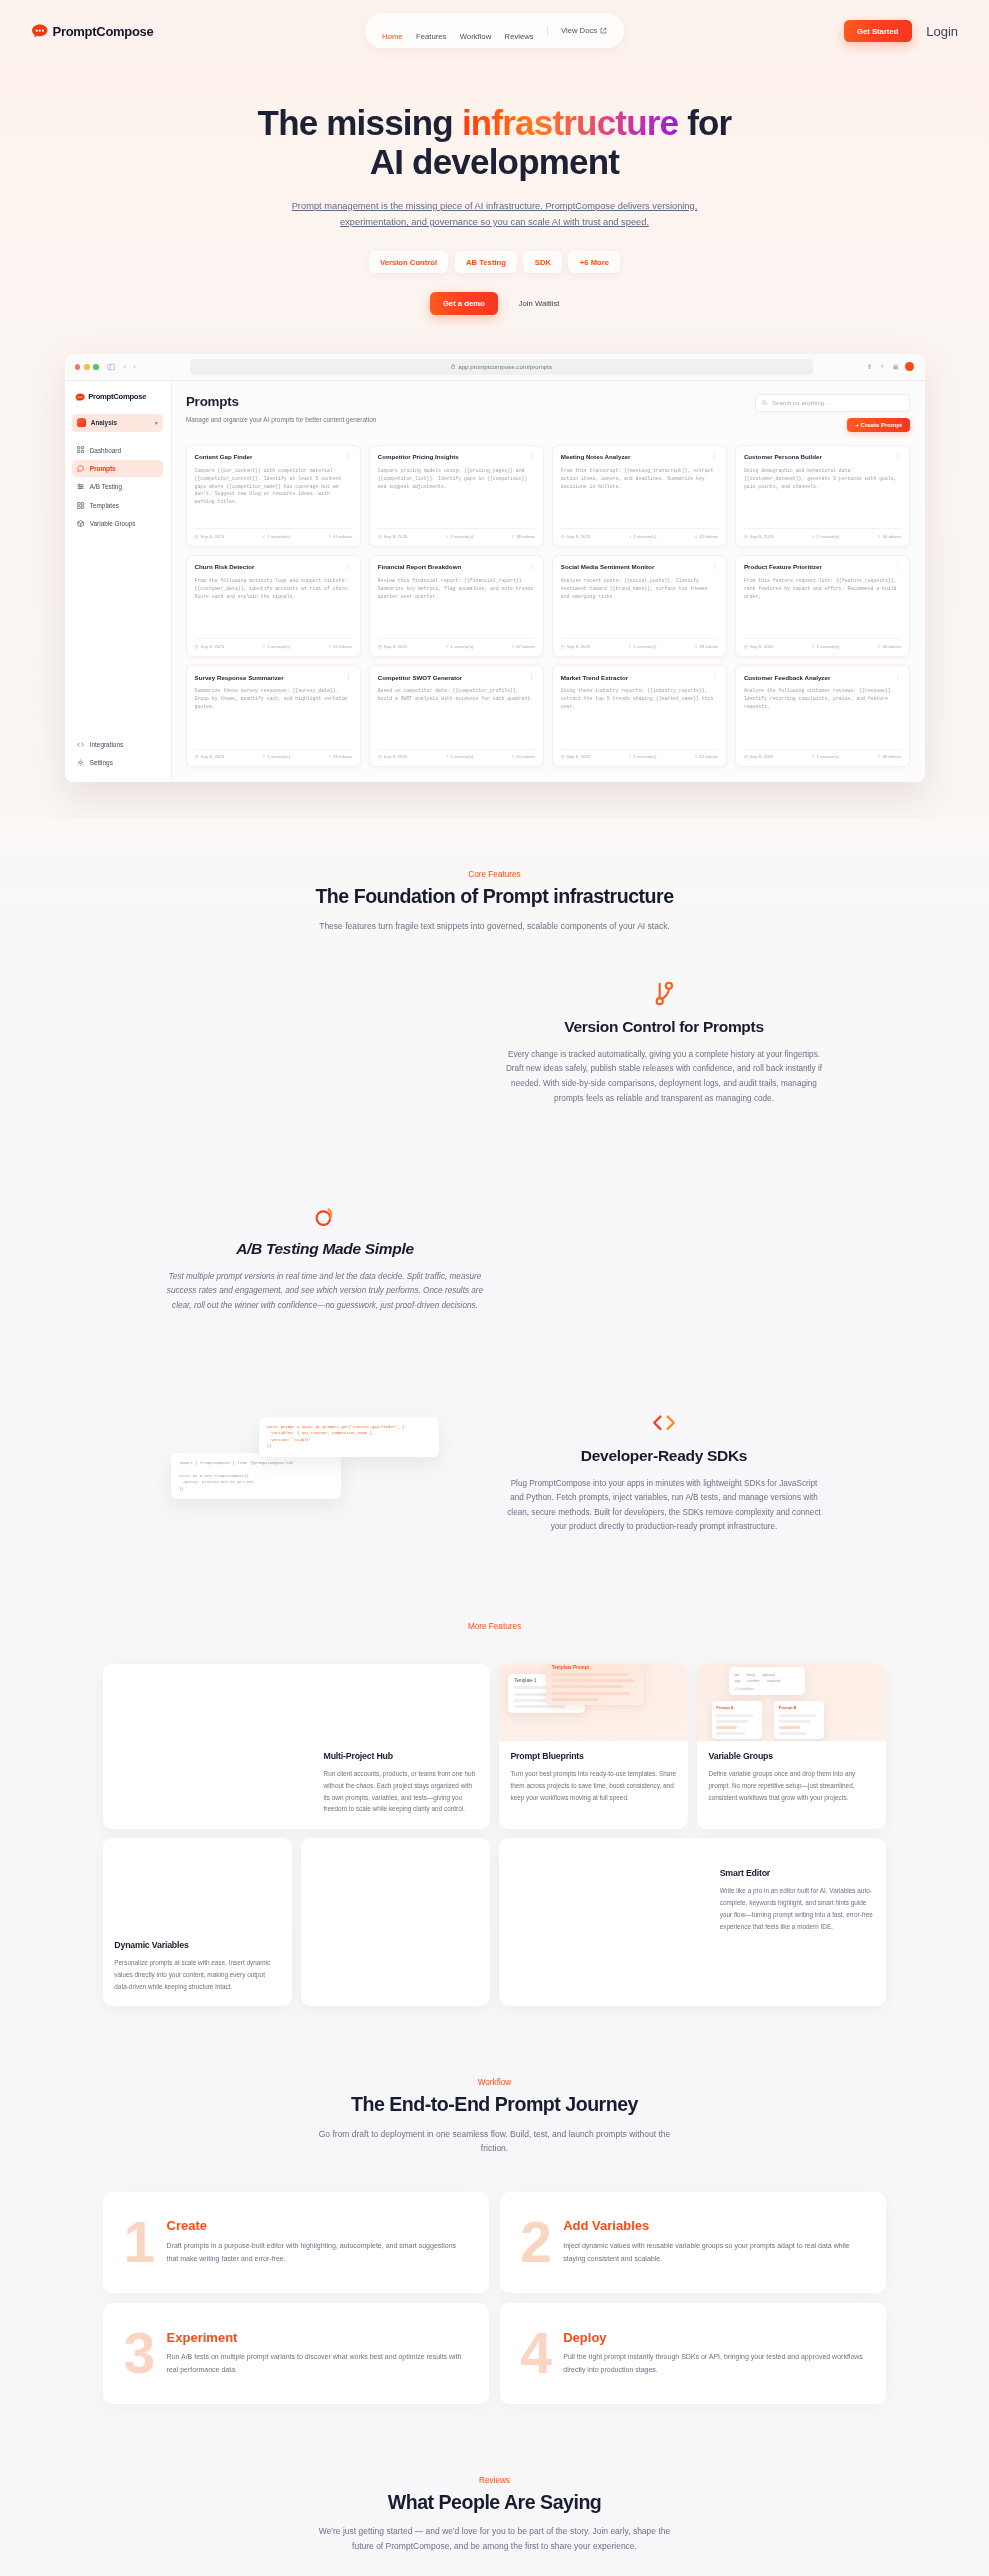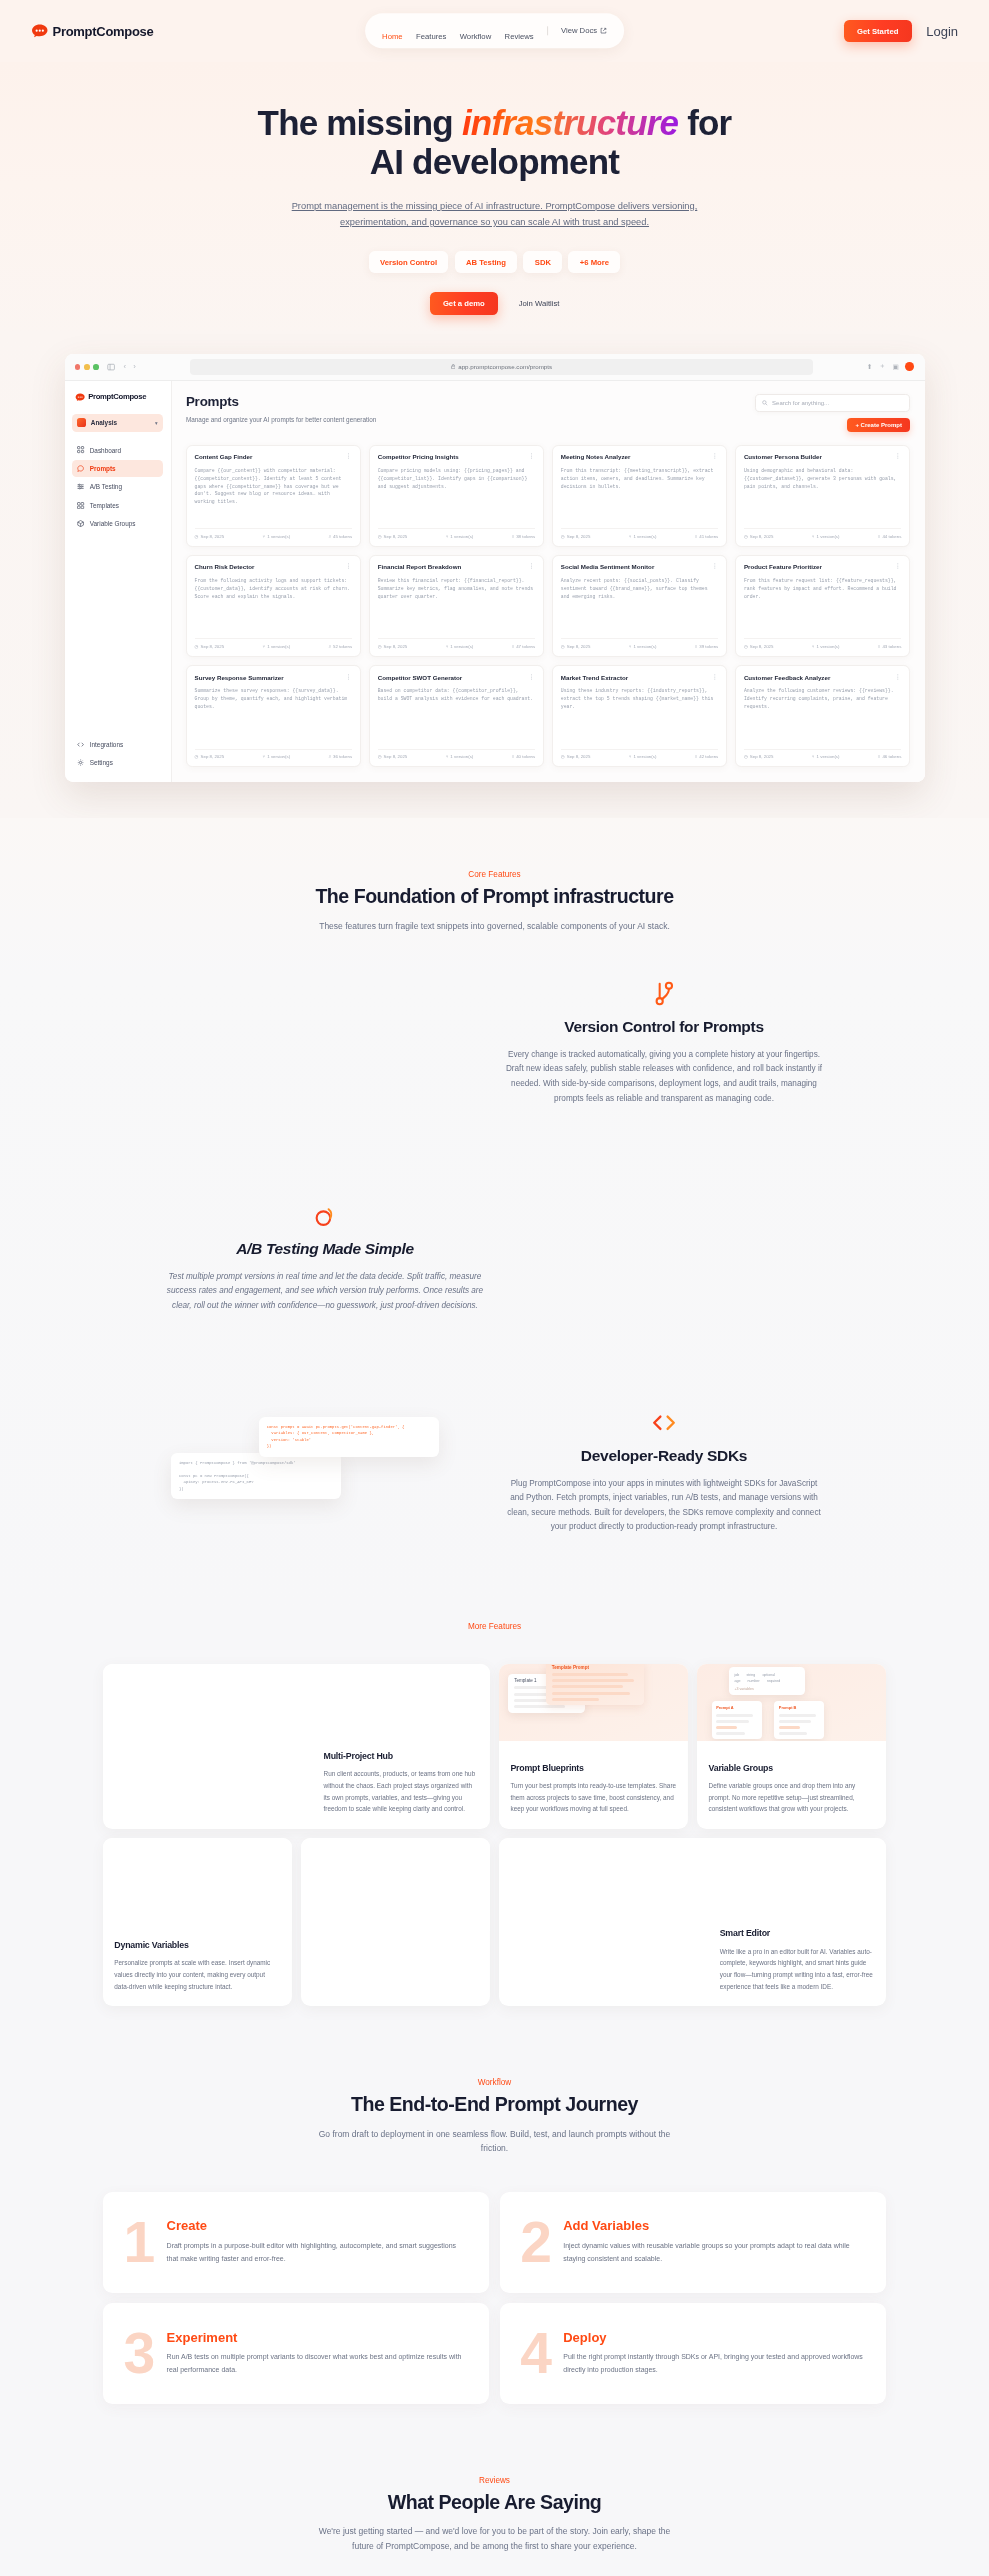--- a/index.html
+++ b/index.html
@@ -49,21 +49,21 @@
   .hero{
     padding:41px 0 20.6px;text-align:center;
     background:linear-gradient(180deg,#fdf2ec 0%,#fdf4ef 45%,#fbf5f2 100%);
   }
   .hero h1{
     font-size:35px;line-height:1.12;font-weight:800;letter-spacing:-0.8px;
     max-width:608px;margin:0 auto;
   }
   .grad-word{
     background:linear-gradient(90deg,#ff3b0f 0%,#ff7a18 35%,#e0437e 68%,#9b1ae0 100%);
-    -webkit-background-clip:text;background-clip:text;color:transparent;font-style:italic;
+    -webkit-background-clip:text;background-clip:text;color:transparent;
   }
   .hero p.sub{
     margin:17.5px auto 0;max-width:453px;font-size:9.3px;line-height:1.72;color:#616a80;text-decoration:underline;
   }
   .pills{display:flex;justify-content:center;gap:6.2px;margin-top:20.6px;}
   .pill{
     background:#fffdfc;border-radius:5.7px;padding:6.2px 11.3px;
     font-size:7.7px;font-weight:700;color:#ff4a14;
     box-shadow:0 2.1px 8.2px rgba(140,90,60,.07);cursor:pointer;
   }
@@ -186,21 +186,21 @@
   }
 
   
   .bento-band{background:#f7f7f9;padding:10.3px 0 41px;}
   .bento{
     max-width:845px;margin:33px auto 0;padding:0 31px;
     display:grid;grid-template-columns:repeat(4,1fr);grid-auto-rows:minmax(0,auto);gap:9.3px;
   }
   .bcard{
     background:#fff;border-radius:9.3px;padding:0;overflow:hidden;
-    box-shadow:0 3.1px 13.4px rgba(110,85,70,.06);display:flex;flex-direction:column;justify-content:space-between;
+    box-shadow:0 3.1px 13.4px rgba(110,85,70,.06);display:flex;flex-direction:column;
   }
   .bvisual{height:77px;position:relative;overflow:hidden;}
   .bvisual.plain{background:#fff;}
   .bvisual.warm{background:linear-gradient(160deg,#fdece4 0%,#fdf1ea 100%);}
   .btext{padding:9.3px 11.3px 13.4px;}
   .btitle{font-size:8.8px;font-weight:700;letter-spacing:-0.2px;color:#191d31;}
   .bdesc{font-size:6.4px;line-height:1.85;color:#6c7385;margin-top:7.2px;}
   .b-span2{grid-column:span 2;}
 
   .mini-tmpl{

